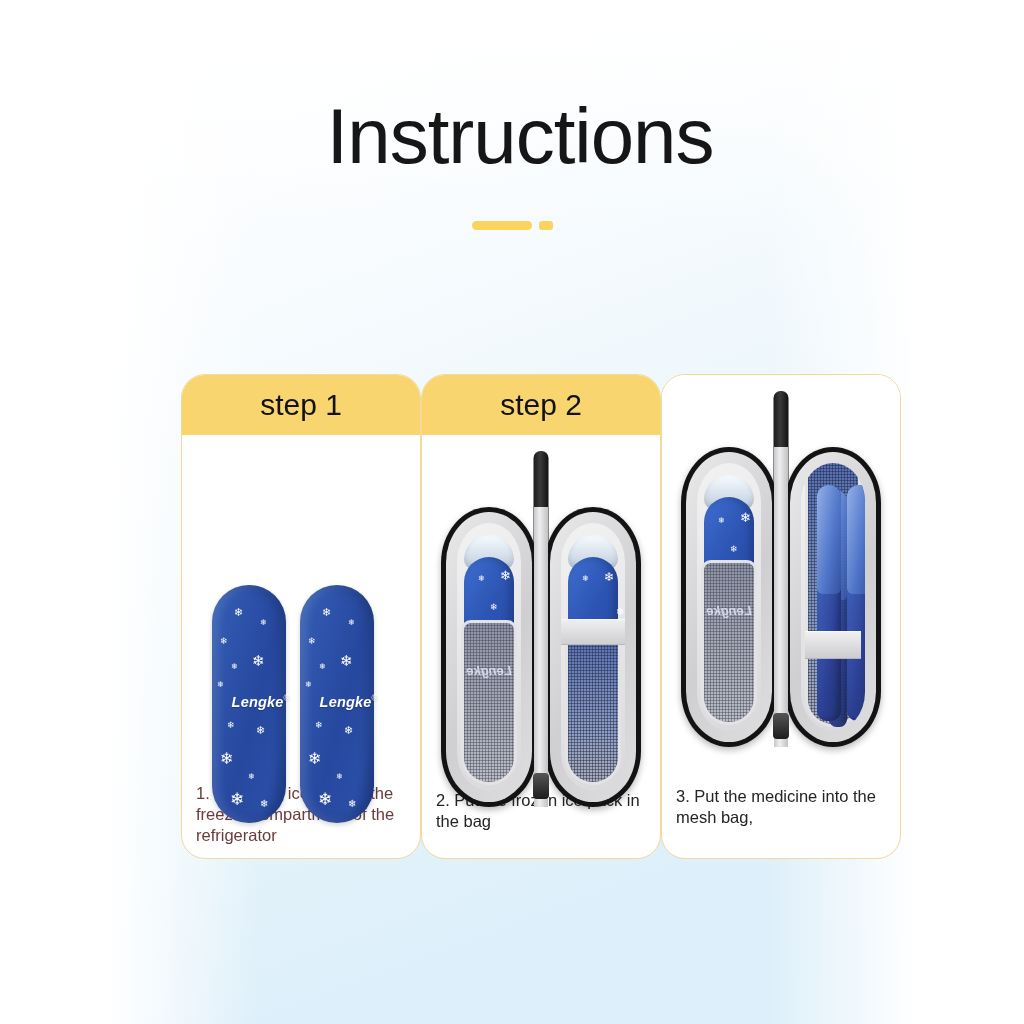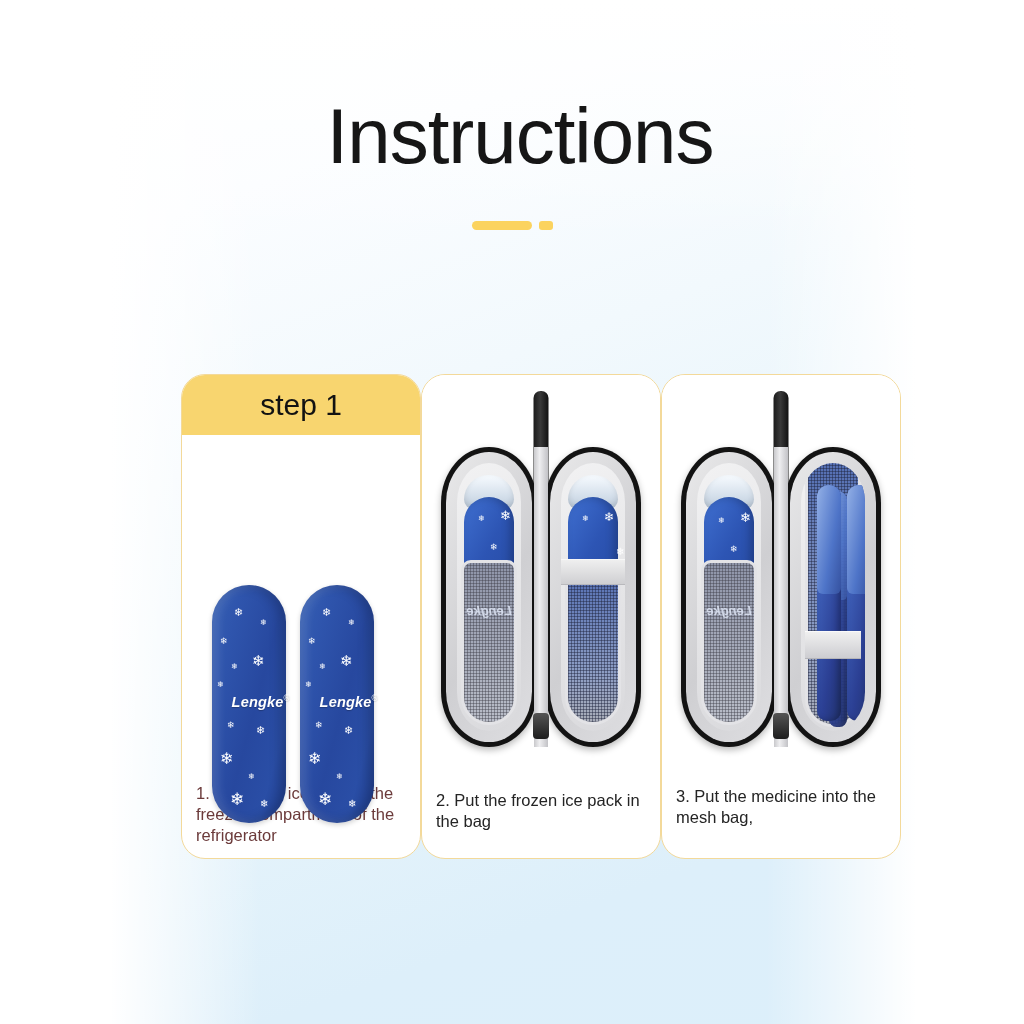--- a/index.html
+++ b/index.html
@@ -286,20 +286,21 @@
             <span class="flake" style="left:18px;top:206px;font-size:17px;">❄</span>
             <span class="flake" style="left:48px;top:214px;font-size:10px;">❄</span>
           </div>
 
         </div>
       </div>
       <div class="card-caption cap-1">1. Place the ice pack in the freezer compartment of the refrigerator</div>
     </div>
 
     <div class="card">
+      <div class="card-head">step 2</div>
       <div class="card-figure">
         <div class="bag">
           <div class="strap"></div>
           <div class="shellwrap">
 
             <div class="half l">
               <div class="lining">
                 <div class="inner">
                   <div class="sheen"></div>
                   <div class="icein">

